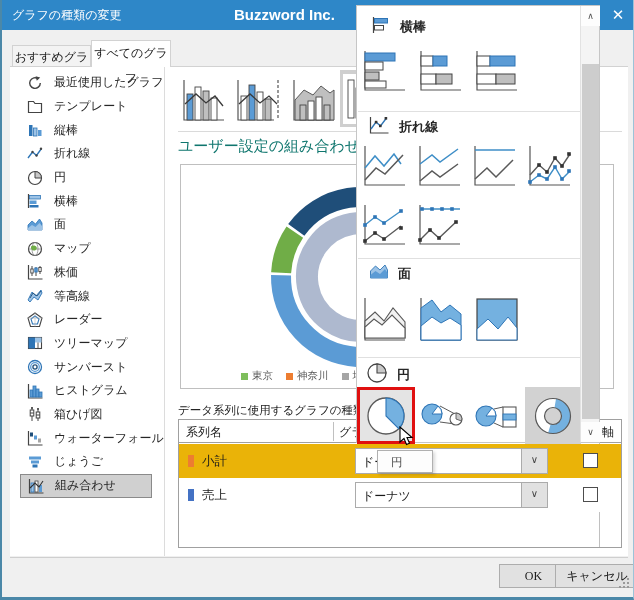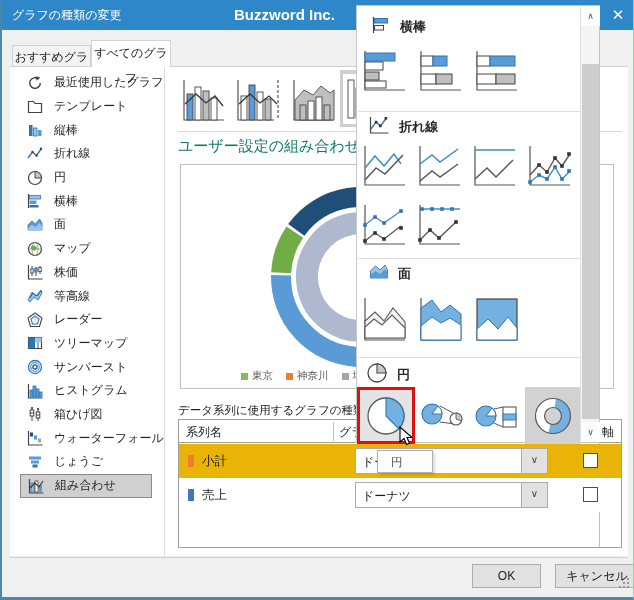--- a/index.html
+++ b/index.html
@@ -83,21 +83,21 @@
 
   
   .tooltip { position:absolute; left:375px; top:450px; width:56px; height:23px; background:#fdfdfd; border:1px solid #b0b0b0;
              box-shadow:2px 2px 3px rgba(0,0,0,0.15); z-index:60; font-size:11.5px; color:#4d4d4d; line-height:22px; padding-left:13px; }
   .cursor { position:absolute; left:397px; top:426px; z-index:70; }
 
   
   .foot-hr { position:absolute; left:8px; top:557px; width:618px; height:1px; background:#cfcfcf; }
   .fbtn { position:absolute; top:564px; height:24px; background:#e1e1e1; border:1px solid #adadad; font-size:12px; color:#1a1a1a;
           text-align:center; line-height:22px; cursor:default; }
-  .btn-ok { left:470px; width:69px; }
+  .btn-ok { left:497px; width:69px;font-family:Liberation Serif, serif; }
   .btn-cancel { left:553px; width:84px; }
   .grip { position:absolute; right:3px; bottom:4px; }
 </style>
 </head>
 <body>
 
 <div class="dialog">
 
   <div class="titlebar">
     <span class="title">グラフの種類の変更</span>

